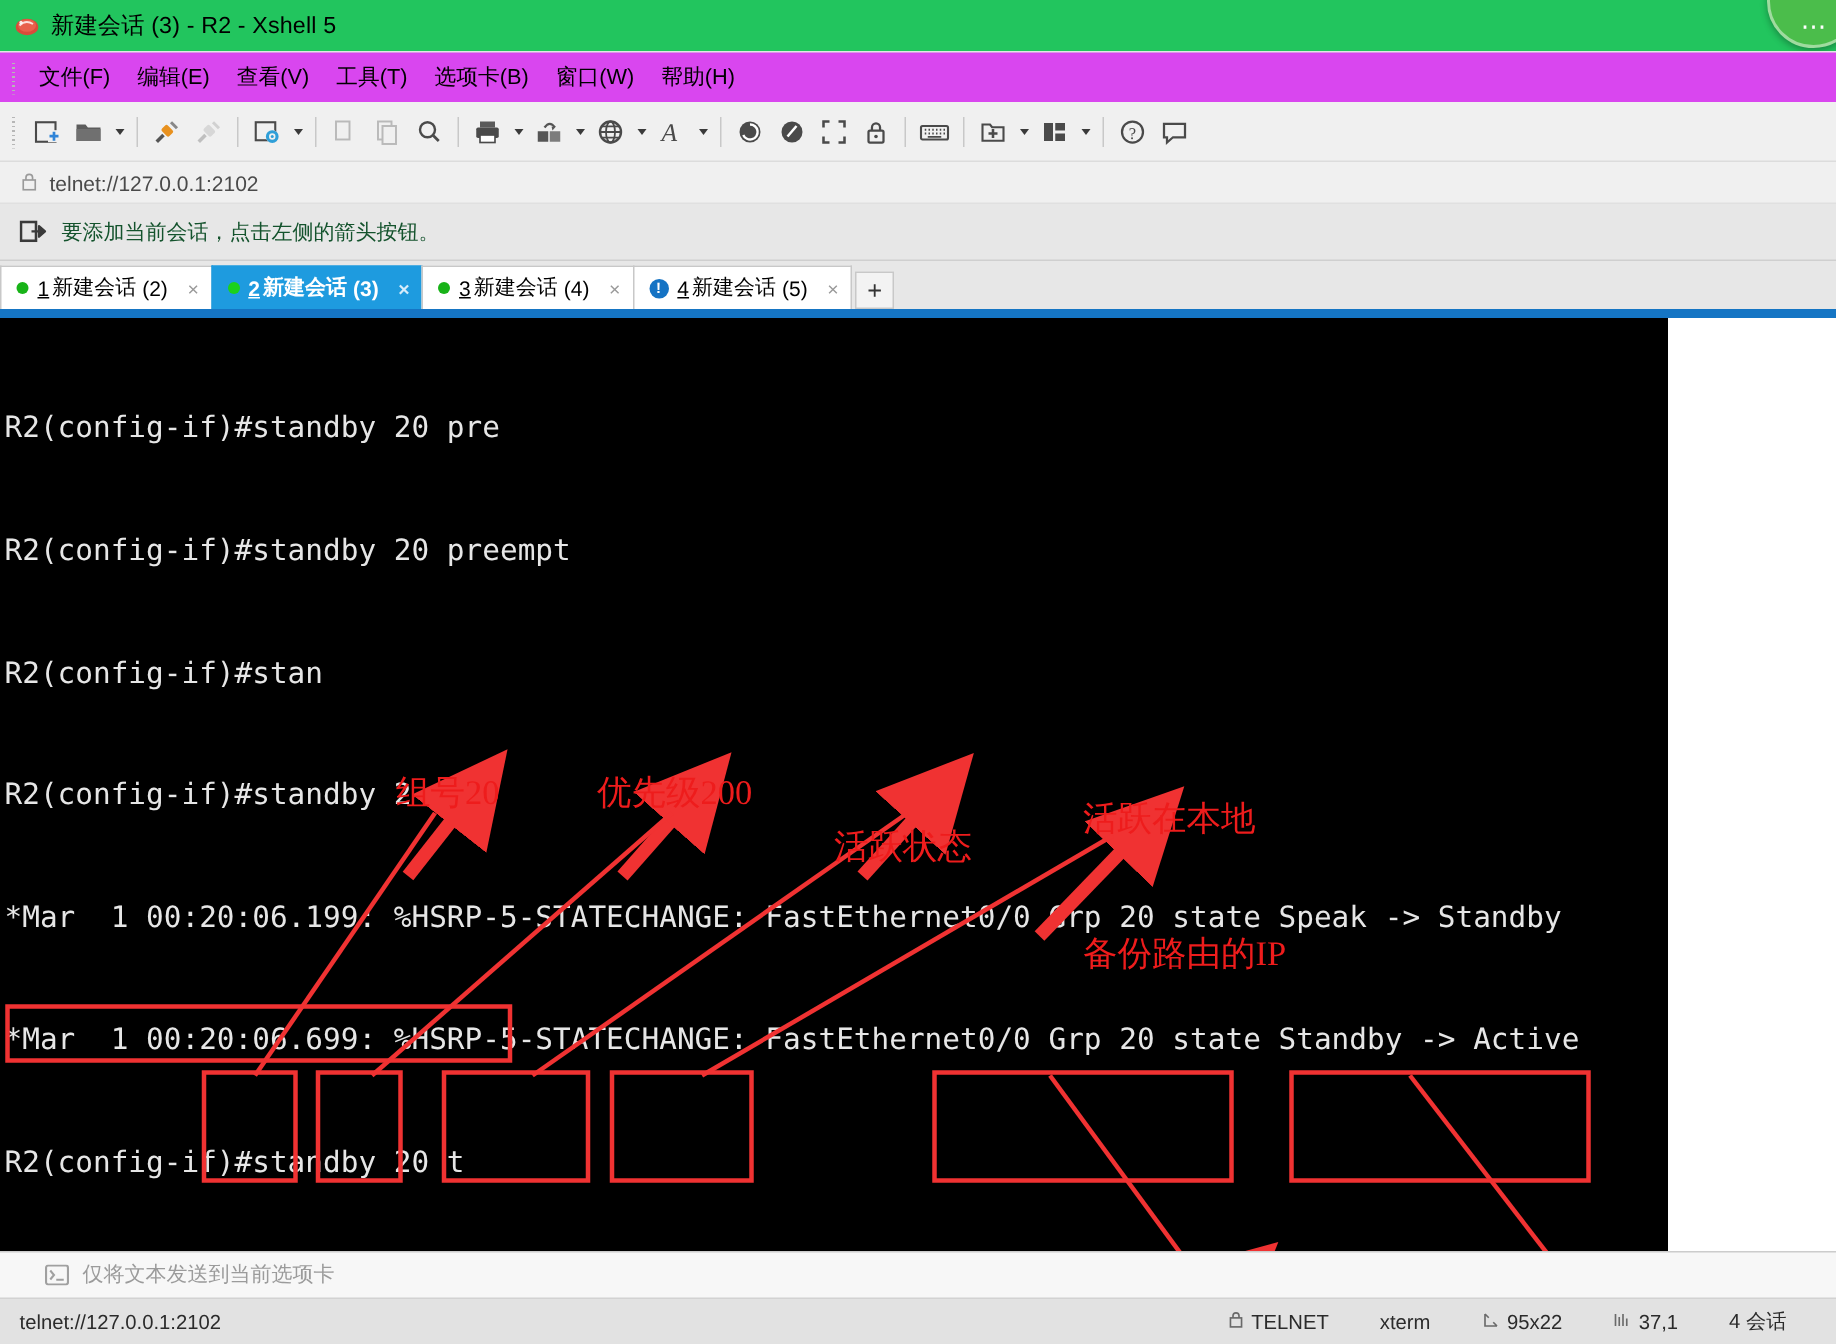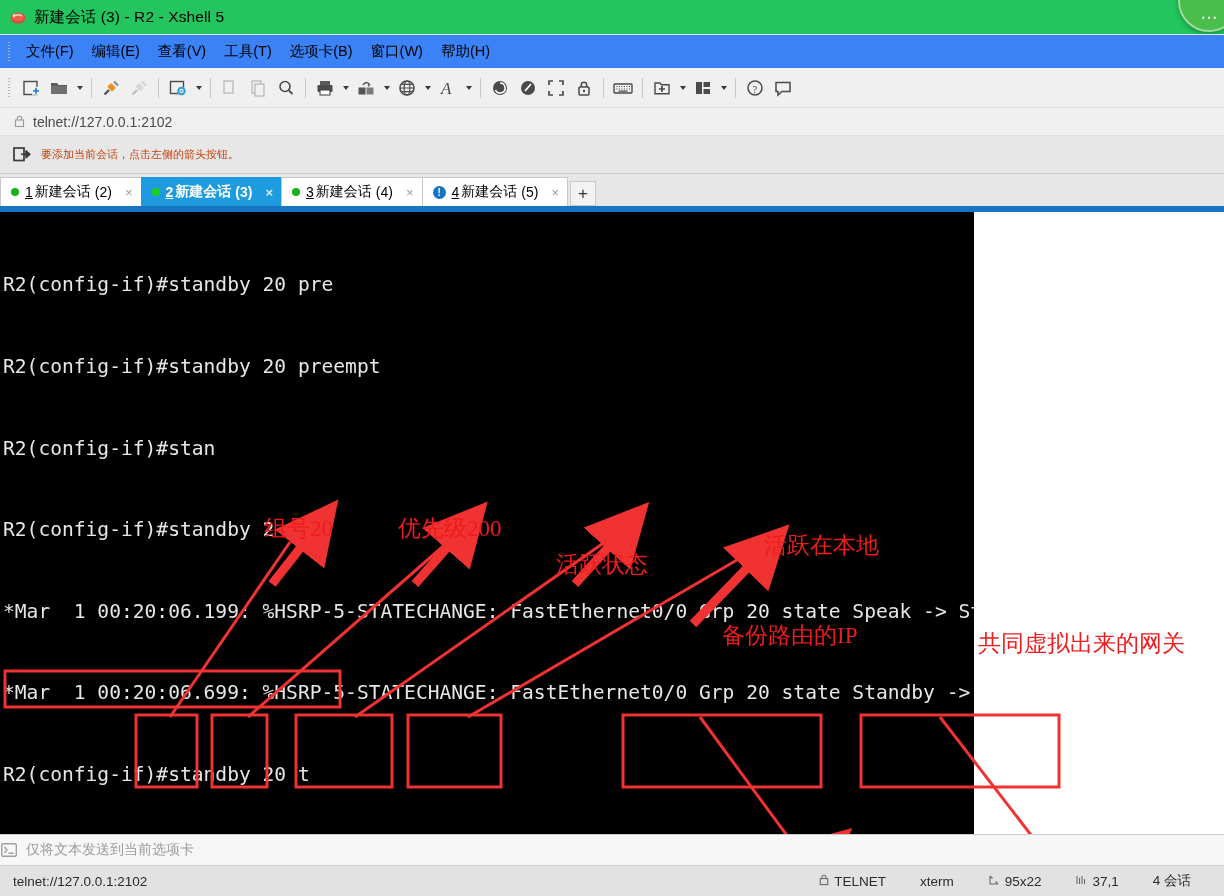--- a/index.html
+++ b/index.html
@@ -25,21 +25,21 @@
     position: absolute; right: -16px; top: -30px; width: 62px; height: 62px;
     border-radius: 50%; background: #4bbd4b; border: 2px solid #9fdb9f;
     box-shadow: 0 2px 5px rgba(0,0,0,.3);
     display: flex; align-items: flex-end; justify-content: center;
   }
   .win-greenball span { color: #fff; font-size: 17px; line-height: 1; padding-bottom: 4px; }
 
   
   .menubar {
     position: absolute; left: 0; top: 34px; width: 1224px; height: 34px;
-    background: #3b82f6; display: flex; align-items: center;
+    background: #d946ef; display: flex; align-items: center;
     border-top: 1px solid #e4e4e4;
   }
   .gripper { width: 10px; height: 22px; margin: 0 3px 0 4px; flex: 0 0 auto;
     background-image: repeating-linear-gradient(to bottom, #b6b6b6 0 1px, transparent 1px 3px);
     background-size: 2px 22px; background-repeat: no-repeat; background-position: 4px 1px; }
   .menu-item { font-size: 14.5px; color: #000; padding: 3px 9px; white-space: nowrap; cursor: default; }
 
   
   .toolbar {
     position: absolute; left: 0; top: 68px; width: 1224px; height: 40px;
@@ -63,21 +63,21 @@
   .addr-lock { margin-right: 8px; display: flex; align-items: center; }
   .addr-text { font-size: 14px; color: #4a4a4a; }
 
   
   .hintbar {
     position: absolute; left: 0; top: 136px; width: 1224px; height: 38px;
     background: #e7e7e7; display: flex; align-items: center; padding-left: 13px;
     border-bottom: 1px solid #cfcfcf;
   }
   .hint-icon { margin-right: 9px; display: flex; align-items: center; }
-  .hint-text { font-size: 11px; color: #c2410c; }
+  .hint-text { font-size: 14px; color: #14532d; }
 
   
   .tabbar {
     position: absolute; left: 0; top: 174px; width: 1224px; height: 32px;
     background: #e7e7e7; display: flex; align-items: flex-end;
   }
   .tab {
     height: 29px; display: flex; align-items: center; padding: 0 4px 0 10px;
     background: #ffffff; border: 1px solid #c8c8c8; border-bottom: none;
     font-size: 14px; color: #000; white-space: nowrap; margin-right: -1px;
@@ -90,41 +90,41 @@
     margin-right: 6px; flex: 0 0 auto; }
   .tab-num { text-decoration: underline; margin-right: 2px; }
   .tab-close { margin-left: 9px; font-size: 13px; color: #9a9a9a; padding: 0 4px; }
   .tab.active .tab-close { color: #d6ecfa; }
   .tab-add { width: 26px; height: 25px; margin-left: 3px; background: #f3f3f3; border: 1px solid #c8c8c8;
     display: flex; align-items: center; justify-content: center; font-size: 17px; color: #333; }
 
   
   .term-top-rule { position: absolute; left: 0; top: 206px; width: 1224px; height: 6px; background: #1575c4; }
   .terminal {
-    position: absolute; left: 0; top: 212px; width: 974px; height: 622px;
+    position: absolute; left: 0; top: 212px; width: 1112px; height: 622px;
     background: #000000; overflow: hidden;
     font-family: "DejaVu Sans Mono", "Liberation Mono", monospace;
     font-size: 19.6px; line-height: 27.2px; color: #e6e6e6;
     white-space: pre; letter-spacing: 0px;
   }
   .term-lines { position: absolute; left: 3px; top: 5px; width: 1500px; }
   .tline { height: 27.2px; }
 
   
   .anno { position: absolute; left: 0; top: 212px; width: 1224px; height: 530px; pointer-events: none; }
   .anno svg { position: absolute; left: 0; top: 0; }
   .anno-label {
     position: absolute; color: #ee1c1c; font-family: "Liberation Serif", serif;
     font-size: 23px; line-height: 27px; white-space: pre-wrap;
   }
 
   
   .sendbar {
     position: absolute; left: 0; top: 834px; width: 1224px; height: 32px;
-    background: #f7f7f7; display: flex; align-items: center; padding-left: 1px;
+    background: #f7f7f7; display: flex; align-items: center; padding-left: 30px;
     border-top: 1px solid #cccccc; border-bottom: 1px solid #d2d2d2;
   }
   .send-icon { margin-right: 9px; display: flex; align-items: center; }
   .send-text { font-size: 14px; color: #9b9b9b; }
 
   
   .statusbar {
     position: absolute; left: 0; top: 866px; width: 1224px; height: 30px;
     background: #e2e2e2; display: flex; align-items: center;
     font-size: 13.5px; color: #2b2b2b;
@@ -460,23 +460,22 @@
         <rect x="212" y="503" width="55" height="72"></rect>
         <rect x="296" y="503" width="96" height="72"></rect>
         <rect x="408" y="503" width="93" height="72"></rect>
         <rect x="623" y="503" width="198" height="72"></rect>
         <rect x="861" y="503" width="198" height="72"></rect>
       </g>
     </svg>
     <span class="anno-label" style="left:264px; top:303px;">组号20</span>
     <span class="anno-label" style="left:398px; top:303px;">优先级200</span>
     <span class="anno-label" style="left:556px; top:303px;margin-top:36px;">活跃状态</span>
-    <span class="anno-label" style="left:764px; top:320px;">活跃在本地</span>
+    <span class="anno-label" style="left:722px; top:320px;">活跃在本地</span>
     <span class="anno-label" style="left:722px; top:410px;">备份路由的IP</span>
-    <span class="anno-label" style="left:978px; top:418px; width:222px;">共同虚拟出来的网关</span>
   </div>
 
   <div class="sendbar">
     <span class="send-icon">
       <svg width="16" height="14" viewBox="0 0 16 14">
         <rect x="0.7" y="0.7" width="14.6" height="12.6" rx="1.4" fill="none" stroke="#a0a0a0" stroke-width="1.4"></rect>
         <path d="M3.5 4 L6 7 L3.5 10M7.5 10.2h5" stroke="#a0a0a0" stroke-width="1.4" fill="none"></path>
       </svg>
     </span>
     <span class="send-text">仅将文本发送到当前选项卡</span>

